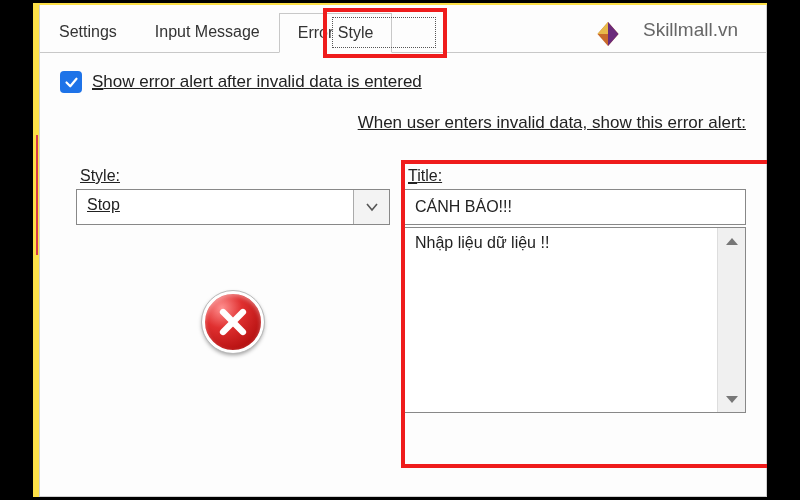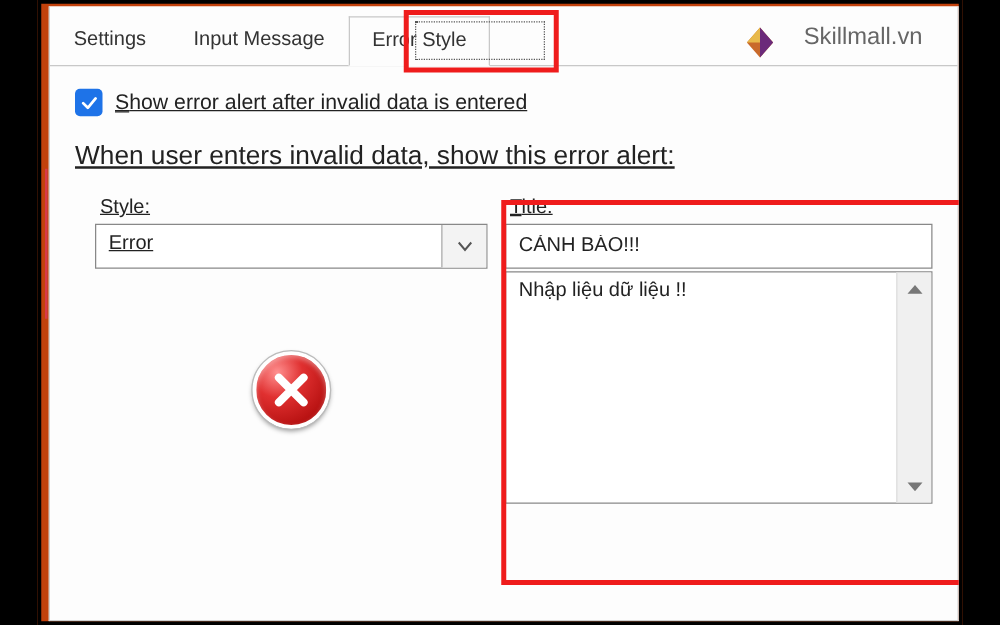--- a/index.html
+++ b/index.html
@@ -10,21 +10,21 @@
     color: #222;
     display: flex;
     align-items: center;
     justify-content: center;
     width: 800px;
     height: 500px;
   }
   .frame {
     width: 740px;
     height: 500px;
-    background: #c2410c;
+    background: #fde047;
     border: 3px solid #000;
     position: relative;
     overflow: hidden;
   }
   .dialog {
     position: absolute;
     left: 6px;
     top: 2px;
     right: 0;
     bottom: 0;
@@ -85,21 +85,21 @@
   }
   .checkbox {
     width: 22px; height: 22px;
     background: #1e73e8;
     border-radius: 4px;
     display: flex; align-items: center; justify-content: center;
   }
   .checkbox svg { width: 15px; height: 15px; }
   .underline-first { text-decoration: underline; text-underline-offset: 2px; }
   .label-text { font-size: 17px; color: #222; }
-  .section-label { font-size: 21px; margin-bottom: 10px; }
+  .section-label { font-size: 17px; margin-bottom: 24px; text-align: right; }
   .columns {
     display: flex;
     gap: 14px;
     align-items: flex-start;
   }
   .col-left { width: 330px; padding-left: 16px;}
   .col-right { flex: 1; position: relative; }
   .field-label { font-size: 16px; margin: 10px 0 4px 4px; }
   .select-wrap {
     display: flex;
@@ -227,21 +227,21 @@
           <span class="underline-first">S</span><span>how error alert after invalid data is entered</span>
         </div>
       </div>
 
       <div class="section-label">When user enters invalid data, show this error alert:</div>
 
       <div class="columns">
         <div class="col-left">
           <div class="field-label">Style:</div>
           <div class="select-wrap">
-            <div class="select-value">Error</div>
+            <div class="select-value">Stop</div>
             <div class="select-btn">
               <svg class="chev" viewBox="0 0 12 12">
                   <path d="M1 3 L6 9 L11 3" stroke="#555" stroke-width="1.6" fill="none"></path>
                 </svg>
             </div>
           </div>
 
           <div class="error-icon-wrap">
             <div class="error-circle">
               <svg viewBox="0 0 24 24">

